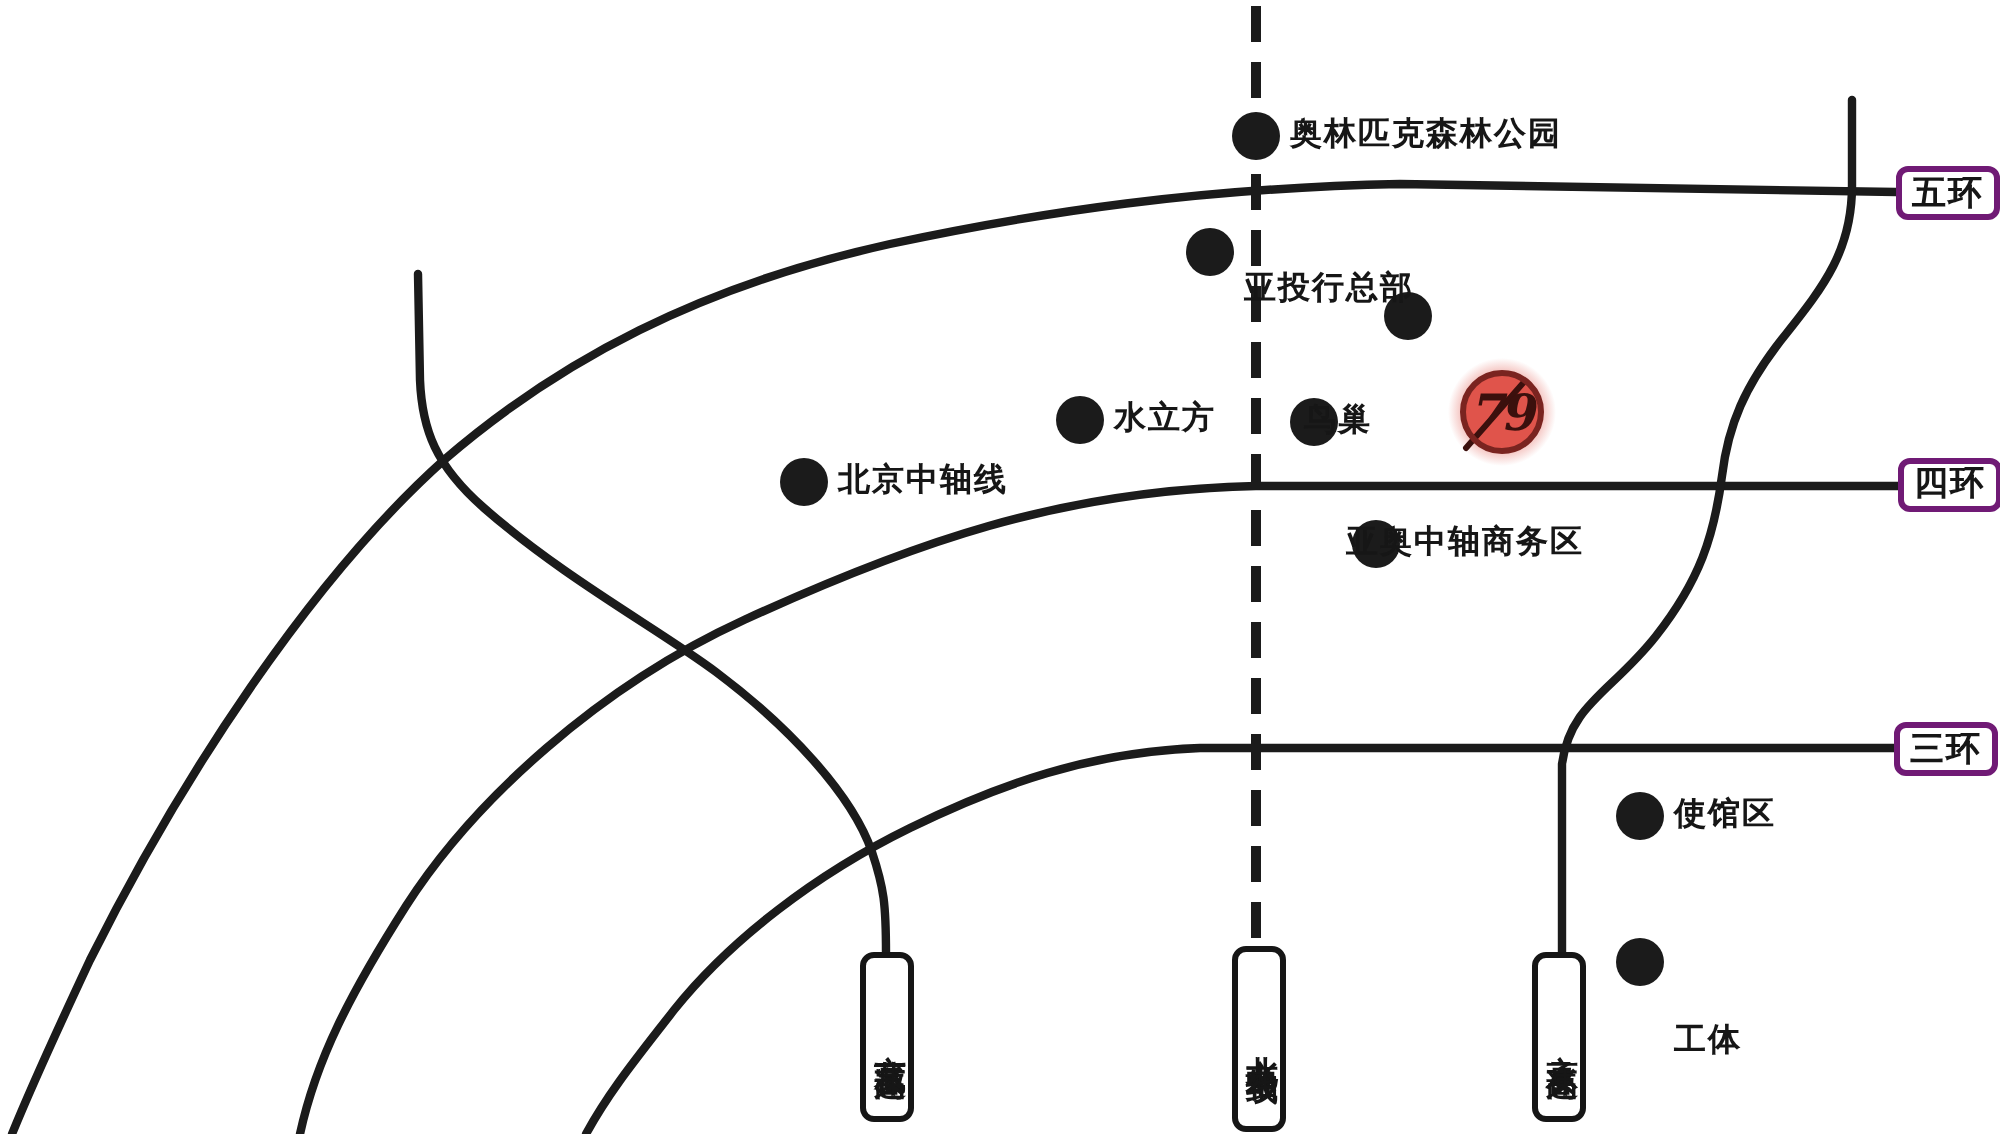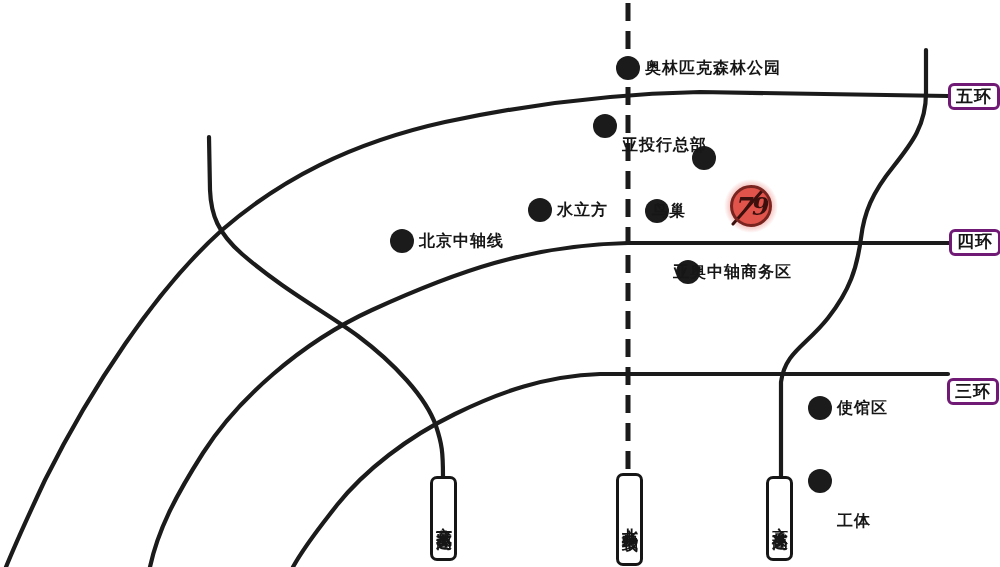--- a/index.html
+++ b/index.html
@@ -48,21 +48,21 @@
     display: flex;
     align-items: center;
     justify-content: center;
     font-size: 17px;
     font-weight: 700;
     color: #161616;
     letter-spacing: 1px;
   }
   .ring-box.five  { left: 948px; top: 83px; }
   .ring-box.four  { left: 949px; top: 229px; align-items: flex-end; }
-  .ring-box.three { left: 947px; top: 361px; margin-top: 17px; }
+  .ring-box.three { left: 947px; top: 361px; }
   .vroad-box {
     position: absolute;
     width: 27px;
     border: 3px solid #161616;
     border-radius: 7px;
     background: #ffffff;
     box-sizing: border-box;
     display: flex;
     align-items: center;
     justify-content: center;

